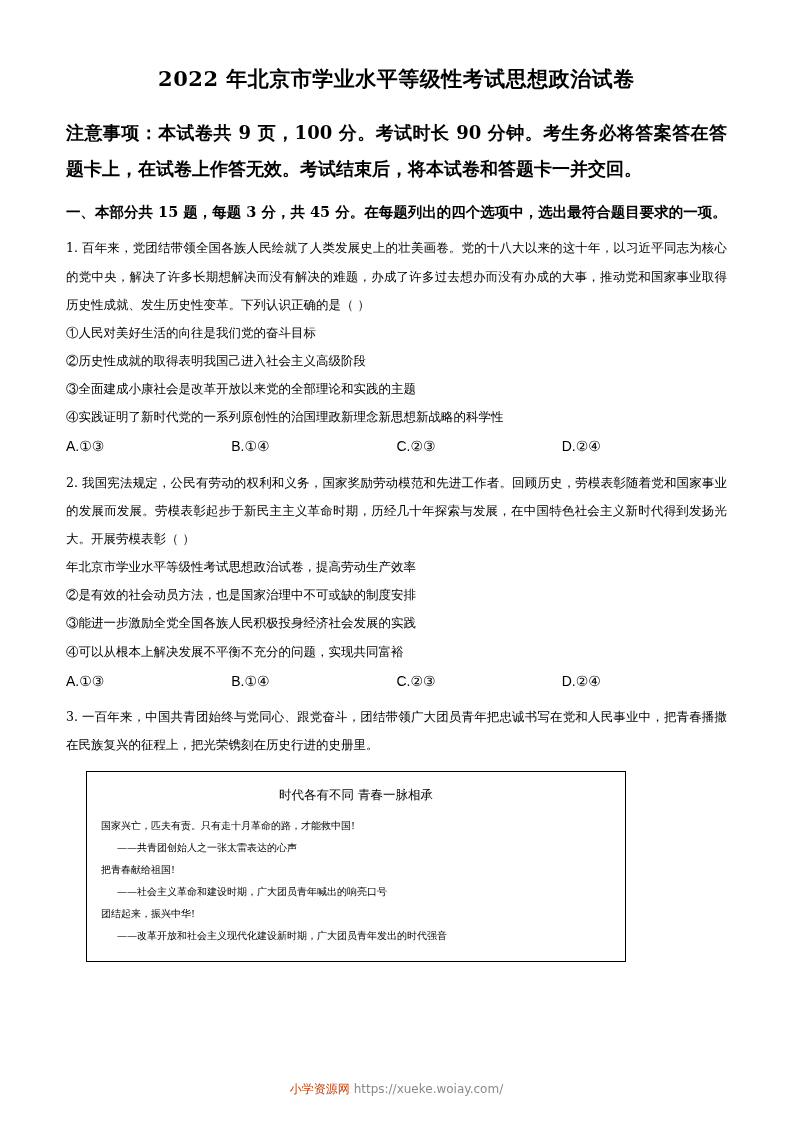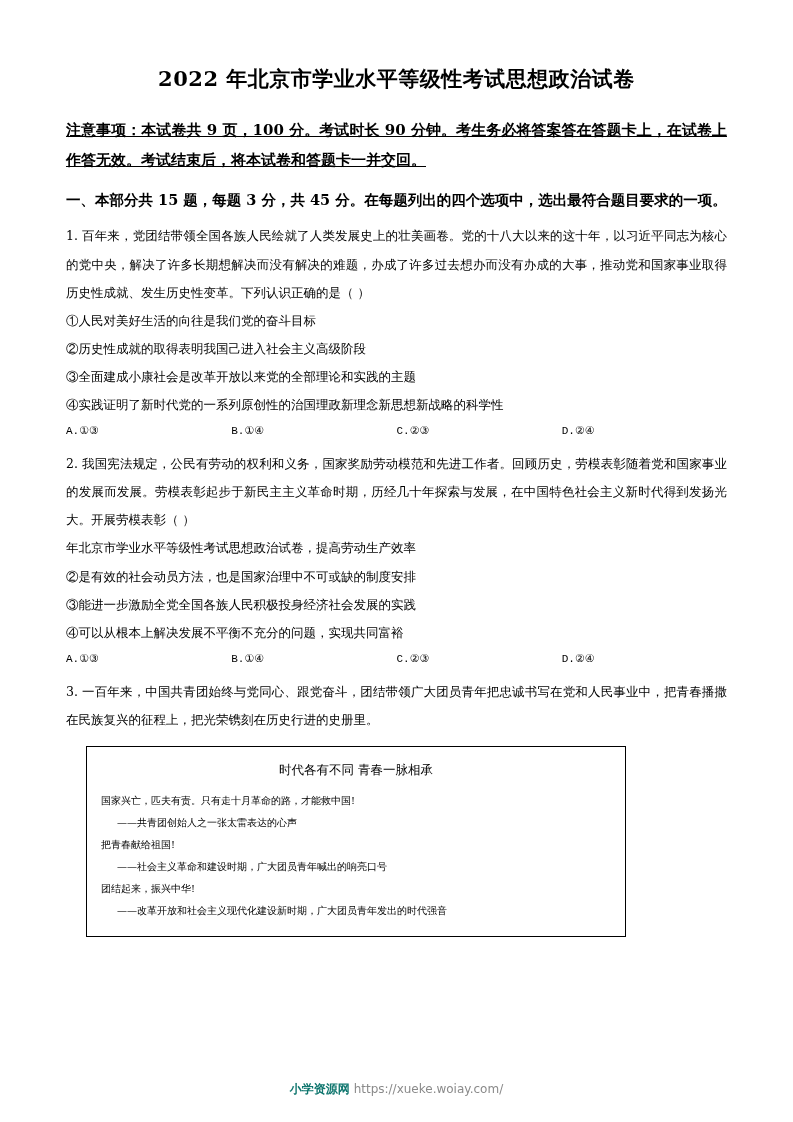--- a/index.html
+++ b/index.html
@@ -25,27 +25,26 @@
   .doc-title {
     text-align: center;
     font-size: 21px;
     font-weight: bold;
     font-family: "DejaVu Serif", "Liberation Serif", serif;
     letter-spacing: 0.5px;
     margin: 8px 0 22px 0;
     line-height: 1.4;
   }
   .notice {
-    font-size: 15px;
+    font-size: 18px;
     font-weight: bold;
     font-family: "DejaVu Serif", "Liberation Serif", serif;
     line-height: 2.0;
     margin-bottom: 10px;
     text-align: justify;
-    text-decoration: underline;
   }
   .section-head {
     font-size: 14.5px;
     font-weight: bold;
     font-family: "DejaVu Serif", "Liberation Serif", serif;
     line-height: 2.0;
     margin-bottom: 8px;
     text-align: justify;
   }
   .q-block {
@@ -57,22 +56,22 @@
     line-height: 2.25;
     text-align: justify;
   }
   .q-opt {
     font-size: 12.5px;
     font-family: "DejaVu Serif", "Liberation Serif", serif;
     line-height: 2.25;
   }
   .choices {
     display: flex;
-    font-size: 11px;
-    font-family: Liberation Mono, monospace;
+    font-size: 14px;
+    font-family: Liberation Sans, sans-serif;
     line-height: 2.25;
     margin-bottom: 2px;
   }
   .choices span {
     width: 25%;
     display: block;
   }
   .quote-box {
     border: 1px solid #000000;
     margin: 12px 0 0 20px;
@@ -99,22 +98,21 @@
     position: absolute;
     left: 0;
     right: 0;
     bottom: 24px;
     text-align: center;
     font-size: 12px;
     color: #8a8a8a;
     font-family: "DejaVu Sans", "Liberation Sans", sans-serif;
   }
   .watermark .wm-brand {
-    color: #0f766e;
-    font-weight: bold;
+    color: #c2410c;
   }
 </style>
 </head>
 <body>
 
 <div class="page">
 
   <div class="doc-title">2022 年北京市学业水平等级性考试思想政治试卷</div>
 
   <div class="notice">注意事项：本试卷共 9 页，100 分。考试时长 90 分钟。考生务必将答案答在答题卡上，在试卷上作答无效。考试结束后，将本试卷和答题卡一并交回。</div>

